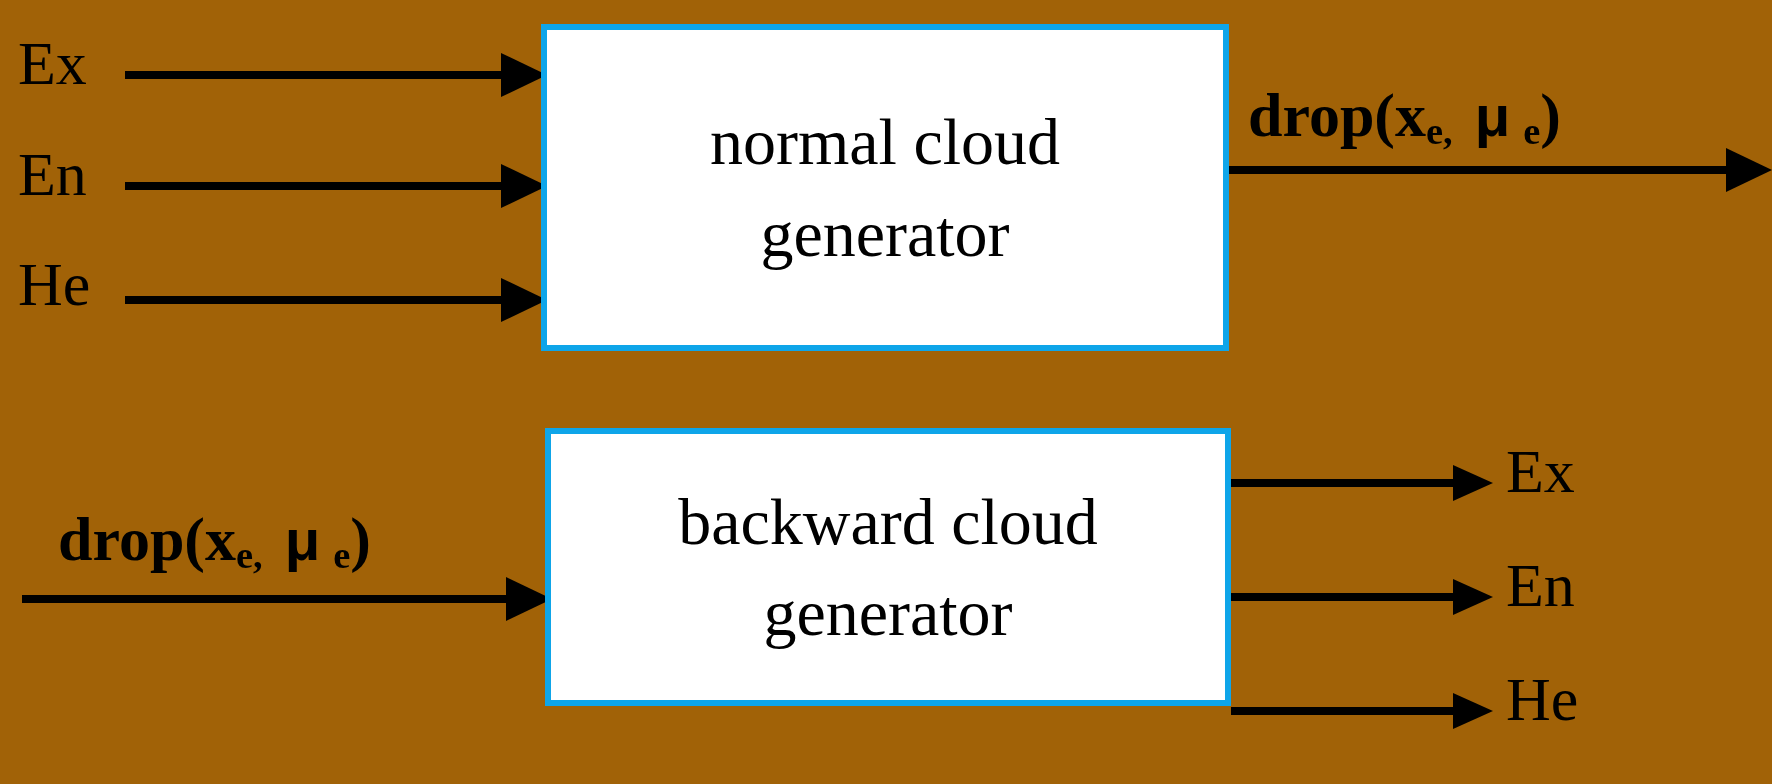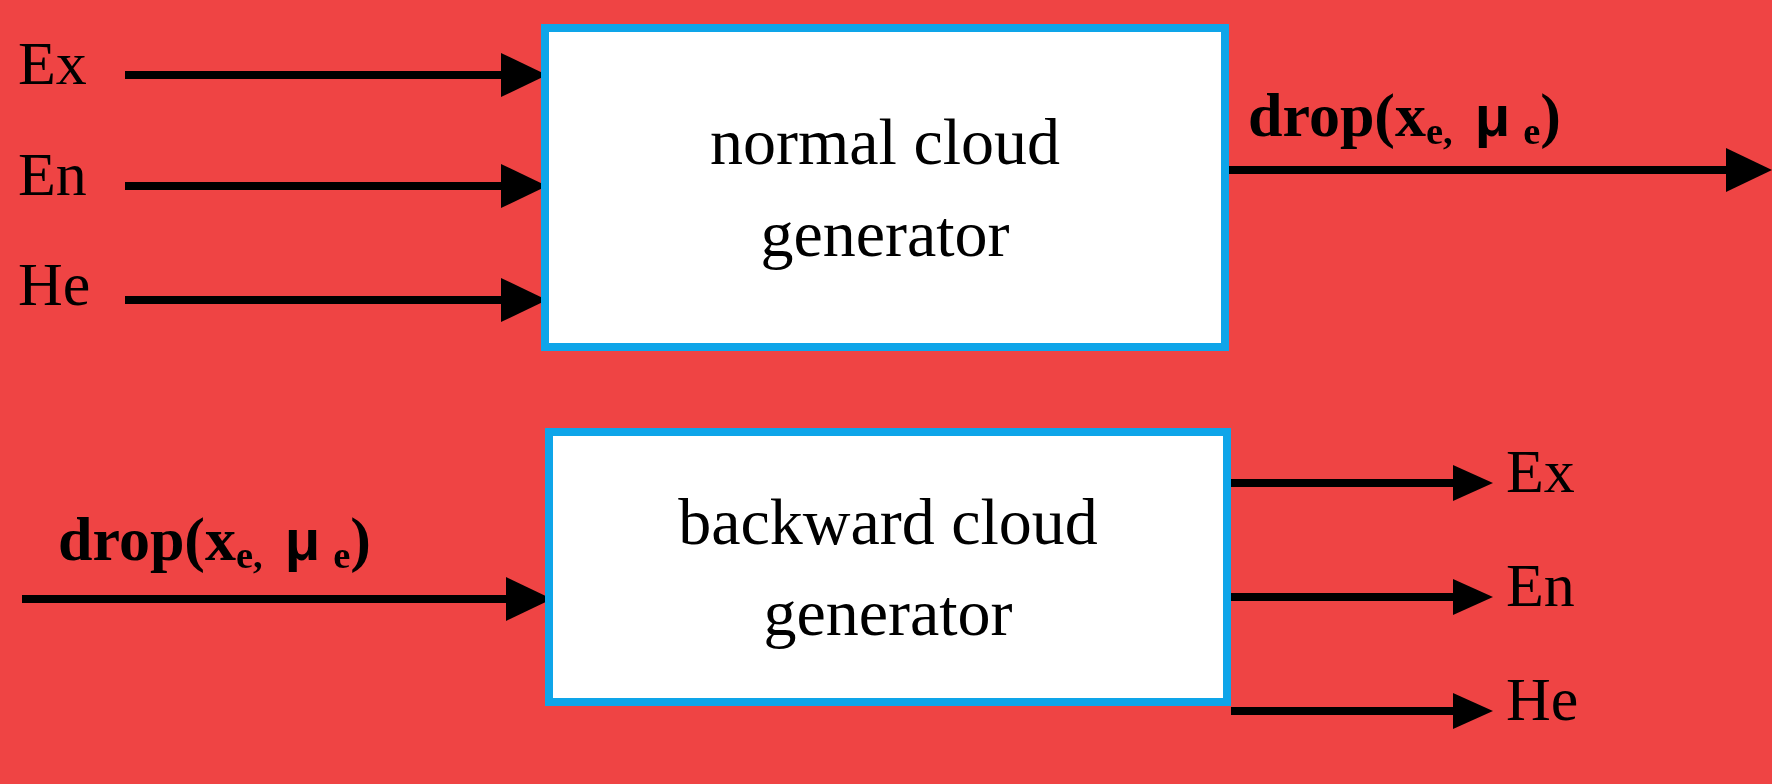--- a/index.html
+++ b/index.html
@@ -4,28 +4,28 @@
 <style>
   html, body {
     margin: 0;
     padding: 0;
     background: #ffffff;
   }
   #stage {
     position: relative;
     width: 1772px;
     height: 784px;
-    background: #ef4444;
+    background: #a16207;
     overflow: hidden;
     font-family: "Liberation Serif", "DejaVu Serif", serif;
     color: #000000;
   }
   .box {
     position: absolute;
-    border: 8px solid #0ea5e9;
+    border: 6px solid #0ea5e9;
     background: #ffffff;
     box-sizing: border-box;
     display: flex;
     align-items: center;
     justify-content: center;
     text-align: center;
   }
   .box-label {
     font-family: "Liberation Serif", "DejaVu Serif", serif;
     font-size: 66px;

